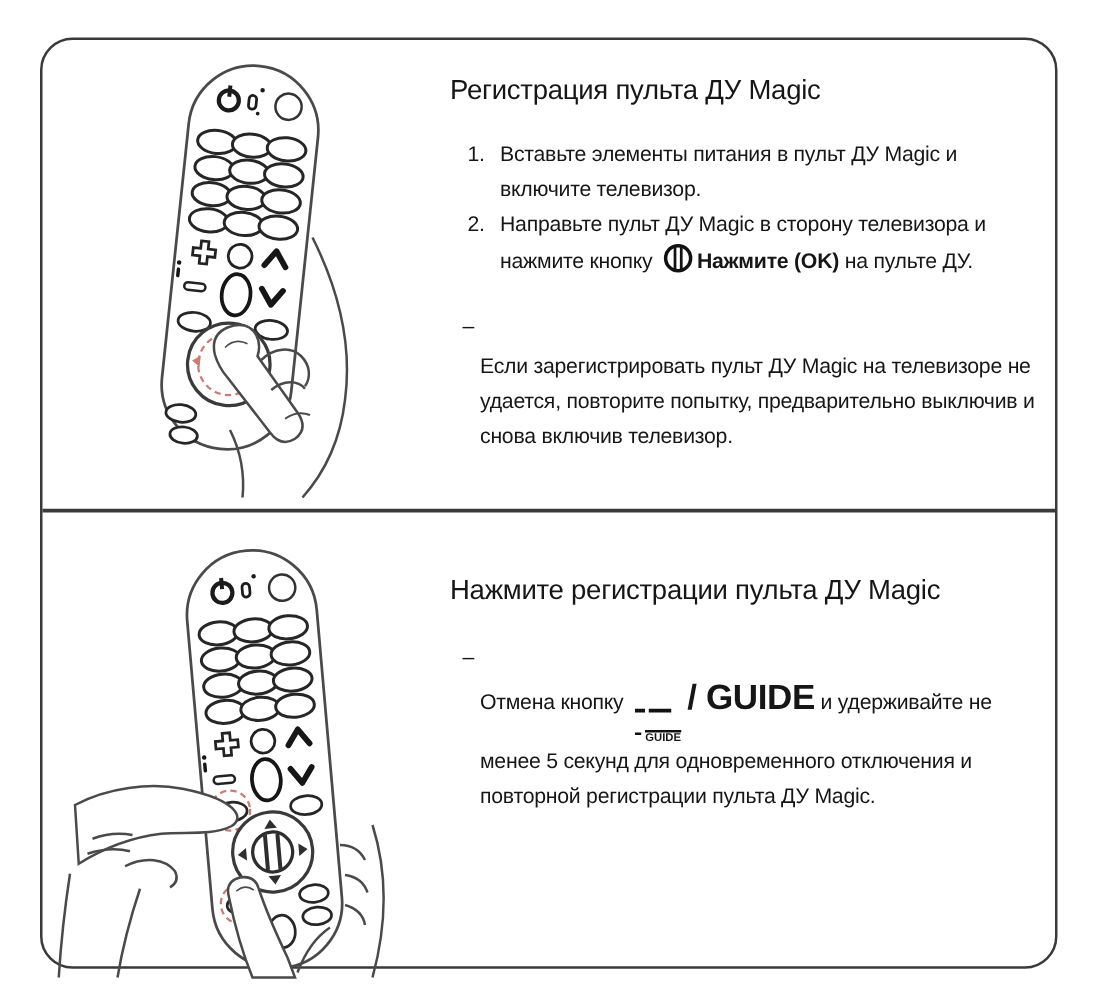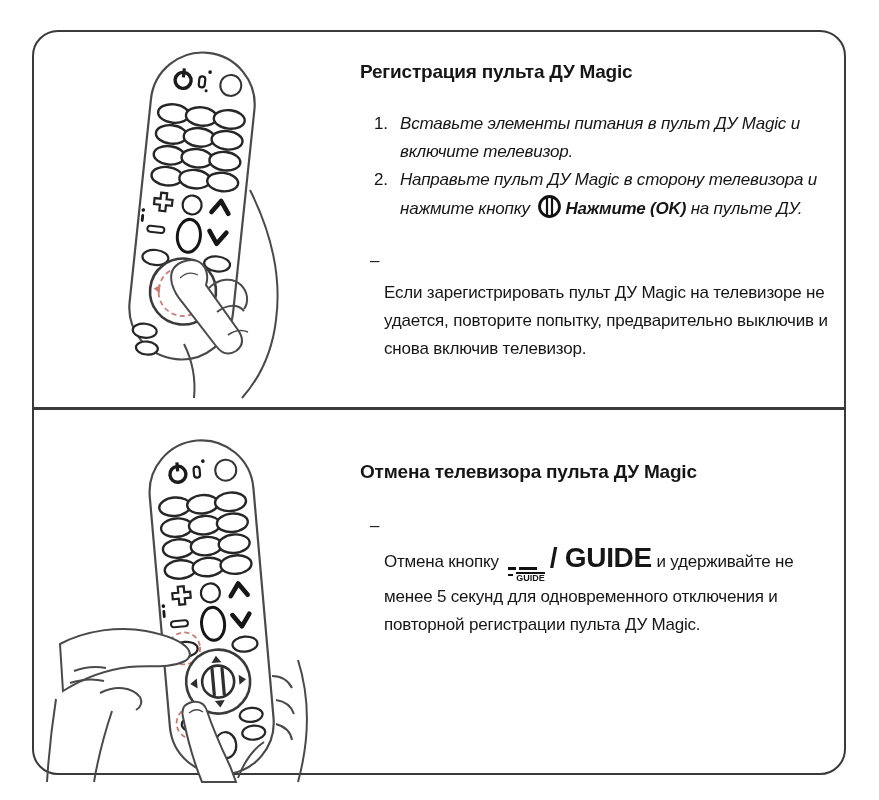--- a/index.html
+++ b/index.html
@@ -5,34 +5,34 @@
   html,body{margin:0;padding:0;background:#fff;}
   body{width:879px;height:800px;position:relative;font-family:"Liberation Sans",sans-serif;color:#161616;}
   .sheet{position:absolute;left:32px;top:30px;width:810px;height:741px;border:2px solid #3a3a3a;border-radius:26px;background:#fff;}
   .divider{position:absolute;left:0;right:0;top:375px;height:3px;background:#3a3a3a;}
   .illus{position:absolute;}
   .illus1{left:10px;top:8px;width:292px;height:360px;}
   .illus2{left:8px;top:398px;width:302px;height:355px;}
   .textcol{position:absolute;left:326px;width:478px;font-size:17px;line-height:28px;letter-spacing:-0.2px;}
   .t1{top:28px;}
   .t2{top:428px;}
-  h2{font-size:19px;line-height:24px;margin:0 0 26px 0;font-weight:700;letter-spacing:-0.2px;}
+  h2{font-size:22px;line-height:24px;margin:0 0 26px 0;font-weight:400;letter-spacing:-0.2px;}
   p{margin:0;}
   .steps{margin:8px 0 0 0;padding:0;list-style:none;}
   .step{display:flex;margin:0;}
   .stepnum{flex:none;width:26px;padding-left:14px;box-sizing:content-box;}
-  .stepbody{flex:1;font-style:italic;}
+  .stepbody{flex:1;}
   .note{display:flex;margin-top:24px;padding-left:10px;}
   .note.gap2{margin-top:28px;}
   .dash{flex:none;width:14px;}
   .notebody{flex:1;margin-top:32px;}
   b{font-weight:700;}
   .ic{vertical-align:-5px;margin:0 3px;}
   .guide-big{font-size:28px;letter-spacing:-0.3px;}
-  .gicon{display:inline-flex;flex-direction:column;gap:2px;vertical-align:-3px;margin:0 5px;}
+  .gicon{display:inline-flex;flex-direction:column;gap:14px;vertical-align:-3px;margin:0 5px;}
   .gr{display:flex;gap:3px;align-items:center;}
   .gb{display:block;height:3px;background:#111;}
   .gb.s{width:8px;}
   .gb.l{width:18px;}
   .gr2{display:flex;gap:3px;align-items:flex-start;}
   .gb.s2{width:5px;height:2px;margin-top:2px;}
   .gtxt{font-size:9px;font-weight:700;line-height:1.05;border-top:2px solid #111;letter-spacing:0;}
 </style>
 </head>
 <body>
@@ -193,21 +193,21 @@
         <path d="M256 230 C268 268 268 308 256 352"></path>
         <path d="M230 246 Q244 246 250 258"></path>
         <path d="M234 270 Q248 272 252 284"></path>
         <path d="M234 294 Q248 298 250 310"></path>
         <path d="M196 348 C202 332 210 320 222 312"></path>
       </g>
     </svg>
   </div>
 
   <div class="textcol t2">
-    <h2>Отмена телевизора пульта ДУ Magic</h2>
+    <h2>Нажмите регистрации пульта ДУ Magic</h2>
     <div class="note gap2">
       <span class="dash">–</span>
       <span class="notebody"><span>Отмена кнопку </span><span class="gicon">
             <span class="gr">
               <i class="gb s"></i>
               <i class="gb l"></i>
             </span>
             <span class="gr2">
               <i class="gb s2"></i>
               <span class="gtxt">GUIDE</span>

